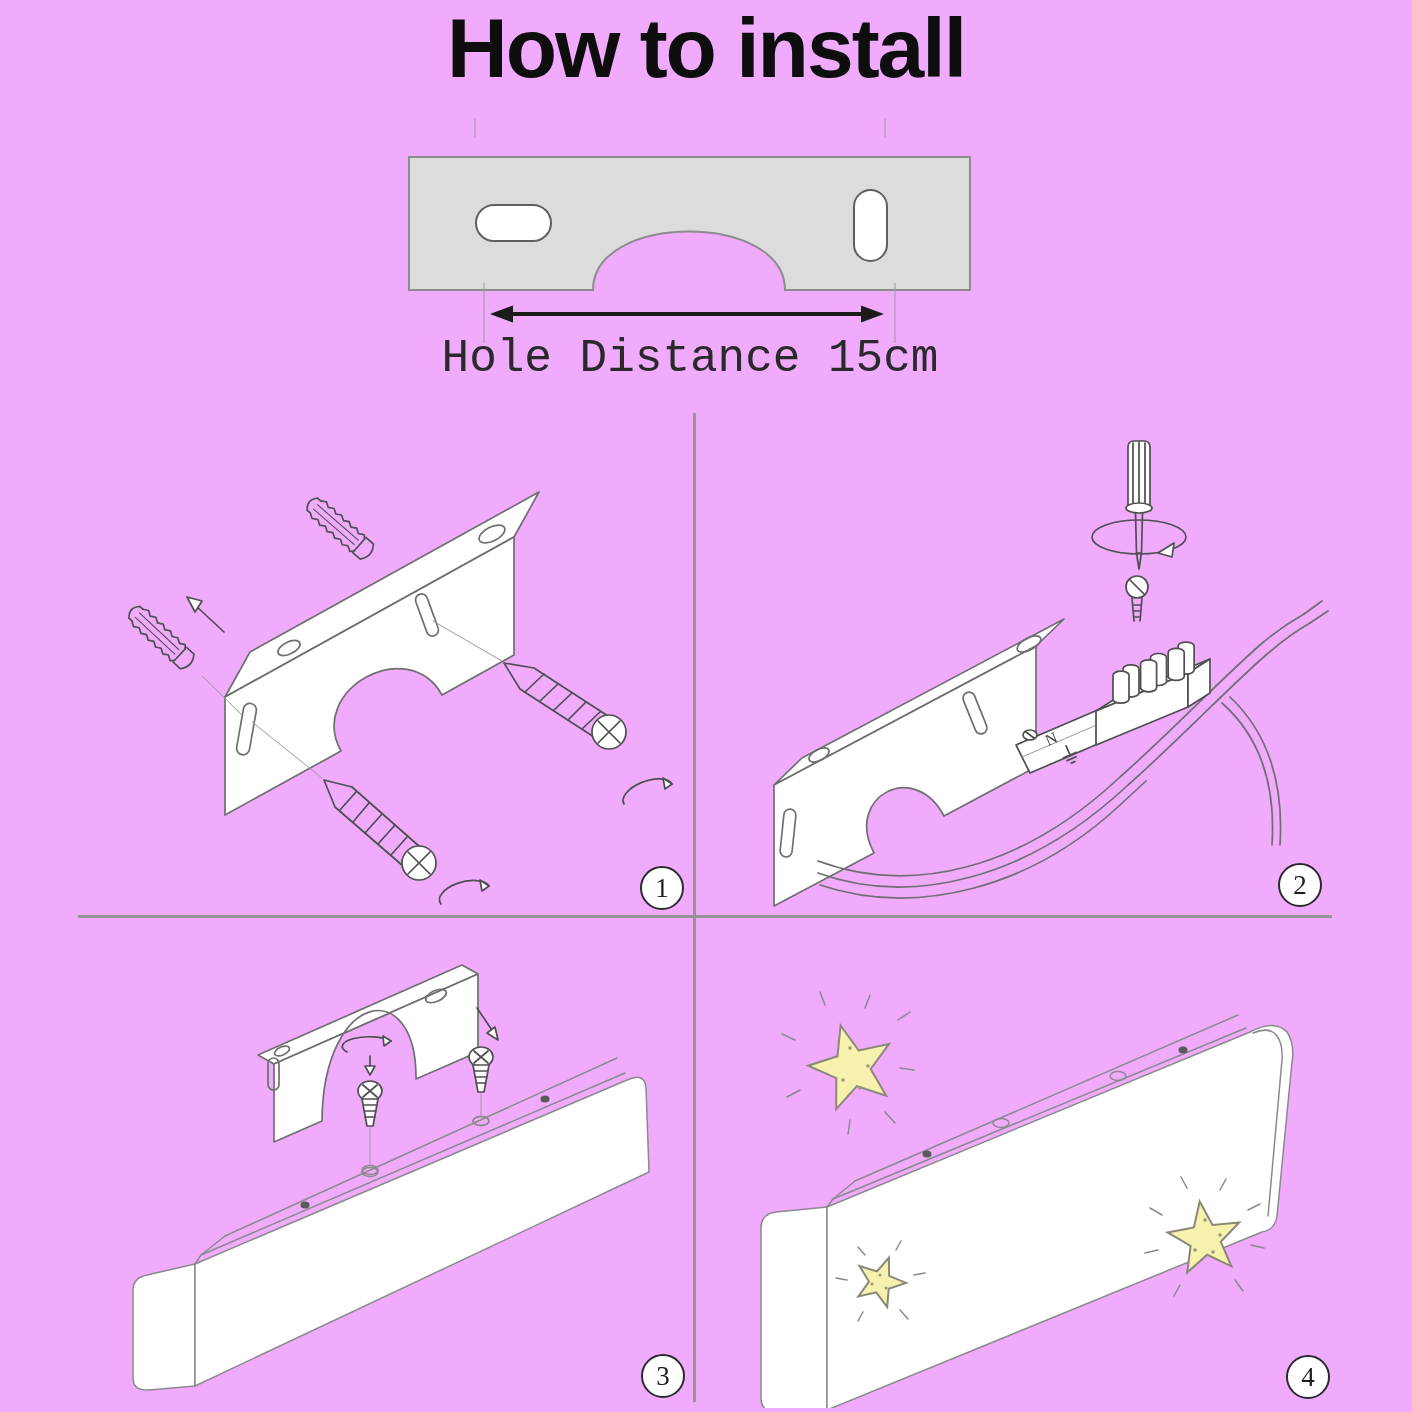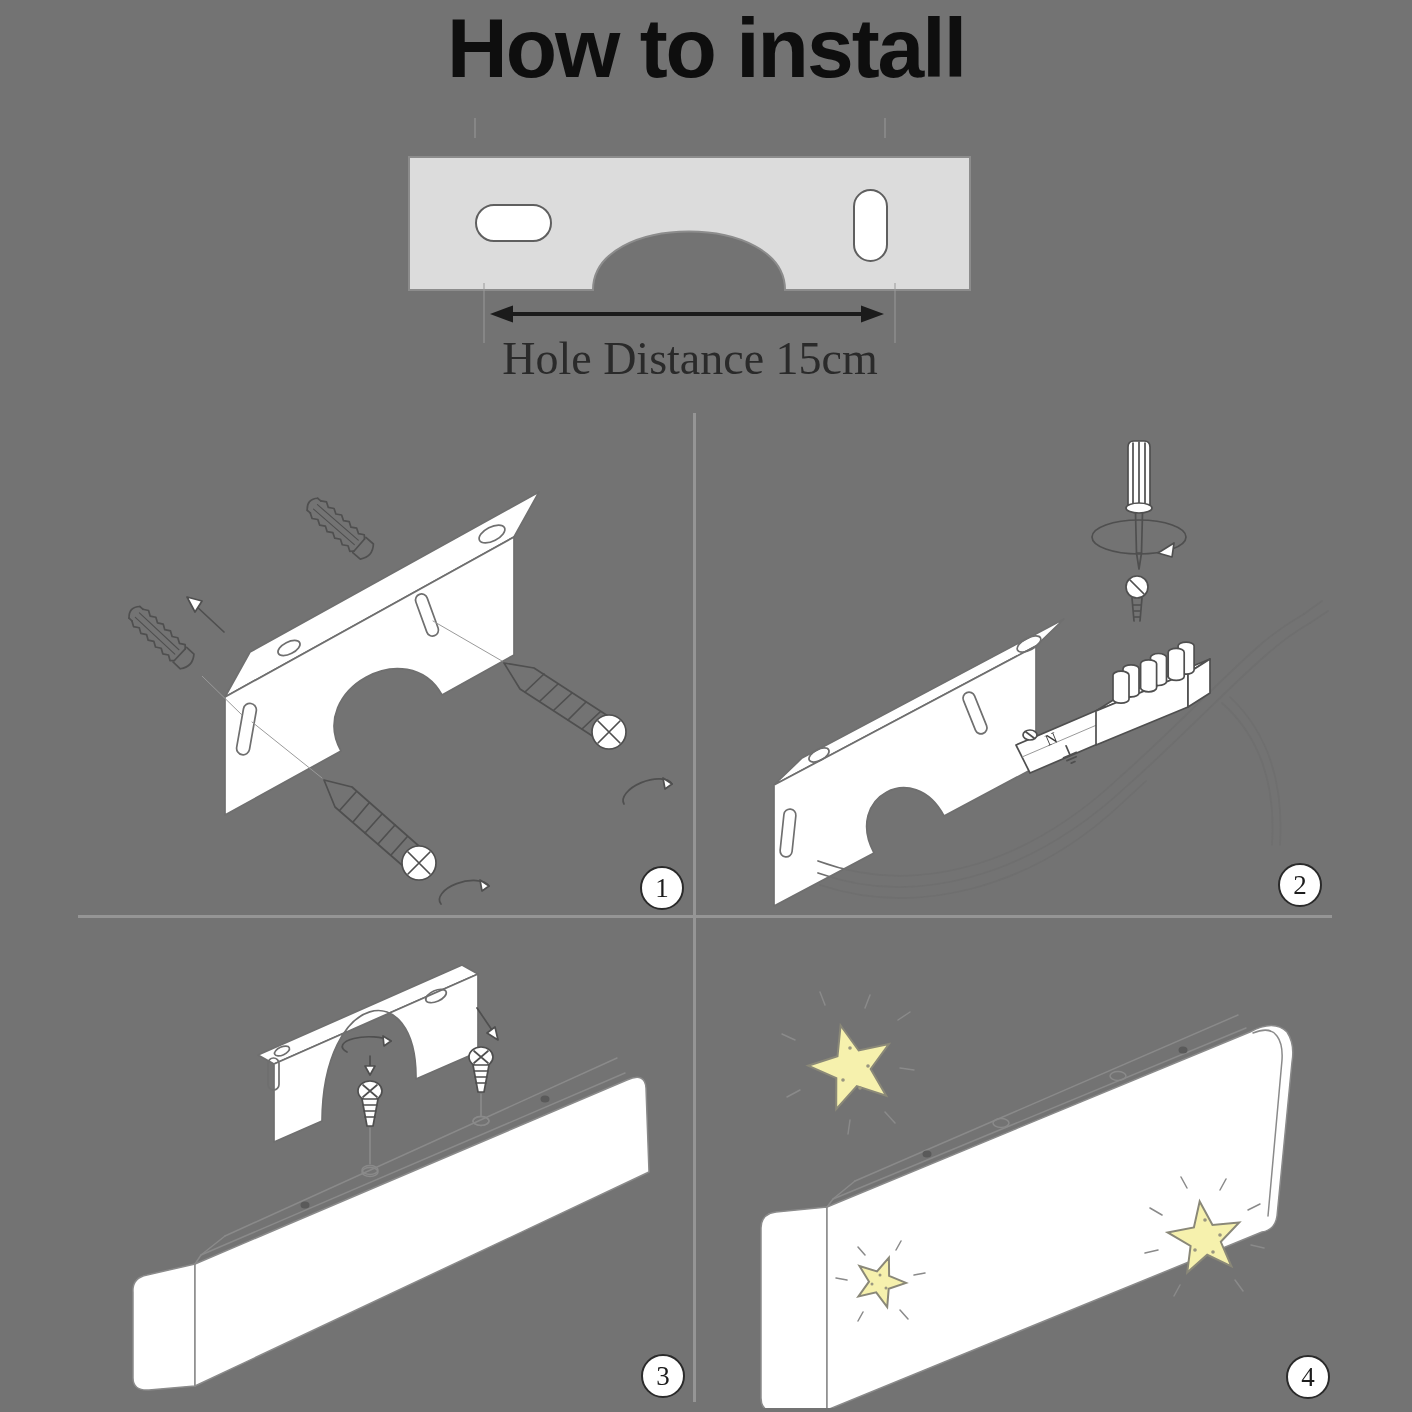--- a/index.html
+++ b/index.html
@@ -1,22 +1,22 @@
 <!DOCTYPE html>
 <html><head>
 <meta charset="utf-8">
 <style>
   html,body{margin:0;padding:0;background:#ffffff;}
-  #page{position:relative;width:1412px;height:1412px;background:#737373;overflow:hidden;
+  #page{position:relative;width:1412px;height:1412px;background:#f0abfc;overflow:hidden;
         font-family:"Liberation Sans",sans-serif;}
   .title{position:absolute;left:0;top:2px;width:1412px;text-align:center;
          font-family:"Liberation Sans",sans-serif;font-weight:bold;font-size:84px;
          letter-spacing:-2px;color:#0e0e0e;line-height:1.1;}
   .dim-label{position:absolute;left:380px;top:334px;width:620px;text-align:center;
-         font-family:Liberation Serif, serif;font-size:46px;color:#2a2a2a;line-height:1.1;}
+         font-family:Liberation Mono, monospace;font-size:46px;color:#2a2a2a;line-height:1.1;}
   .divider-v{position:absolute;left:693px;top:413px;width:3px;height:989px;background:#959595;}
   .divider-h{position:absolute;left:78px;top:915px;width:1254px;height:3px;background:#959595;}
   .panel{position:absolute;}
   .badge{position:absolute;width:40px;height:40px;border:2.5px solid #2a2a2a;border-radius:50%;
          display:flex;align-items:center;justify-content:center;
          font-family:"Liberation Serif",serif;font-size:27px;color:#1d1d1d;background:#fff;}
   svg{display:block;}
   svg *{vector-effect:none;}
   .ink{stroke:#6f6f6f;fill:none;stroke-width:1.7;stroke-linecap:round;stroke-linejoin:round;}
   .ink-d{stroke:#4f4f4f;fill:none;stroke-width:1.7;stroke-linecap:round;stroke-linejoin:round;}

